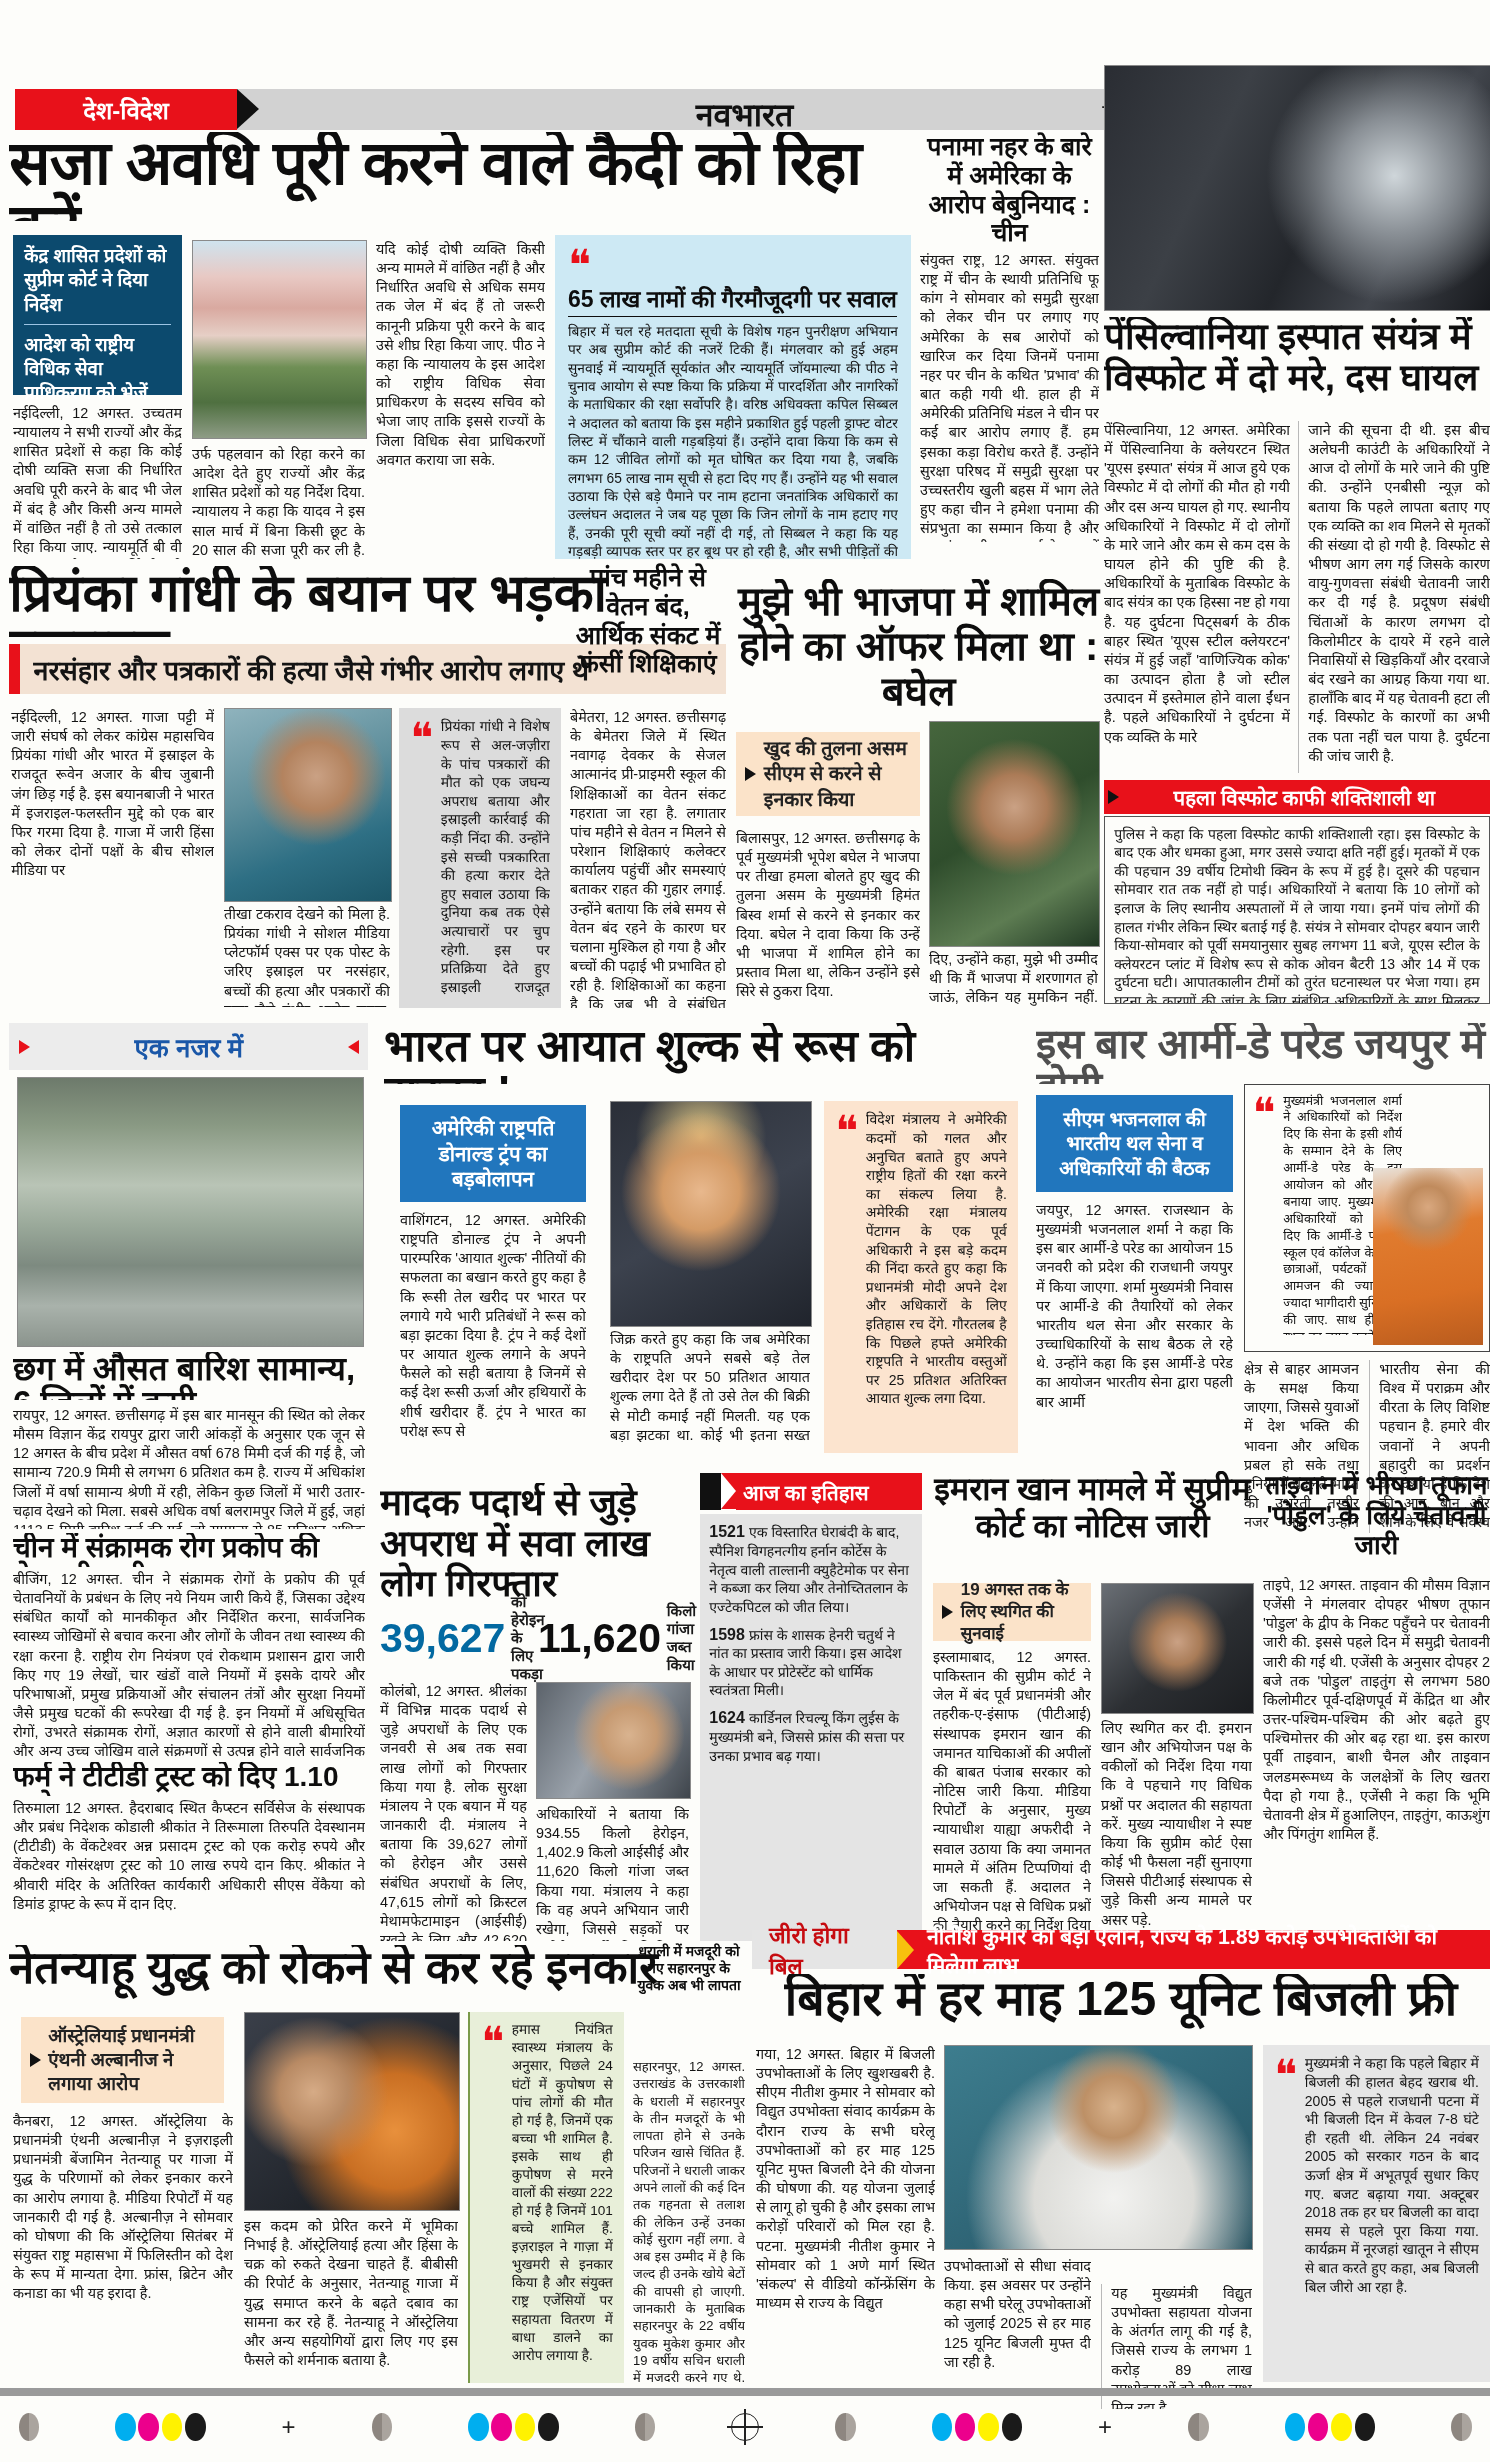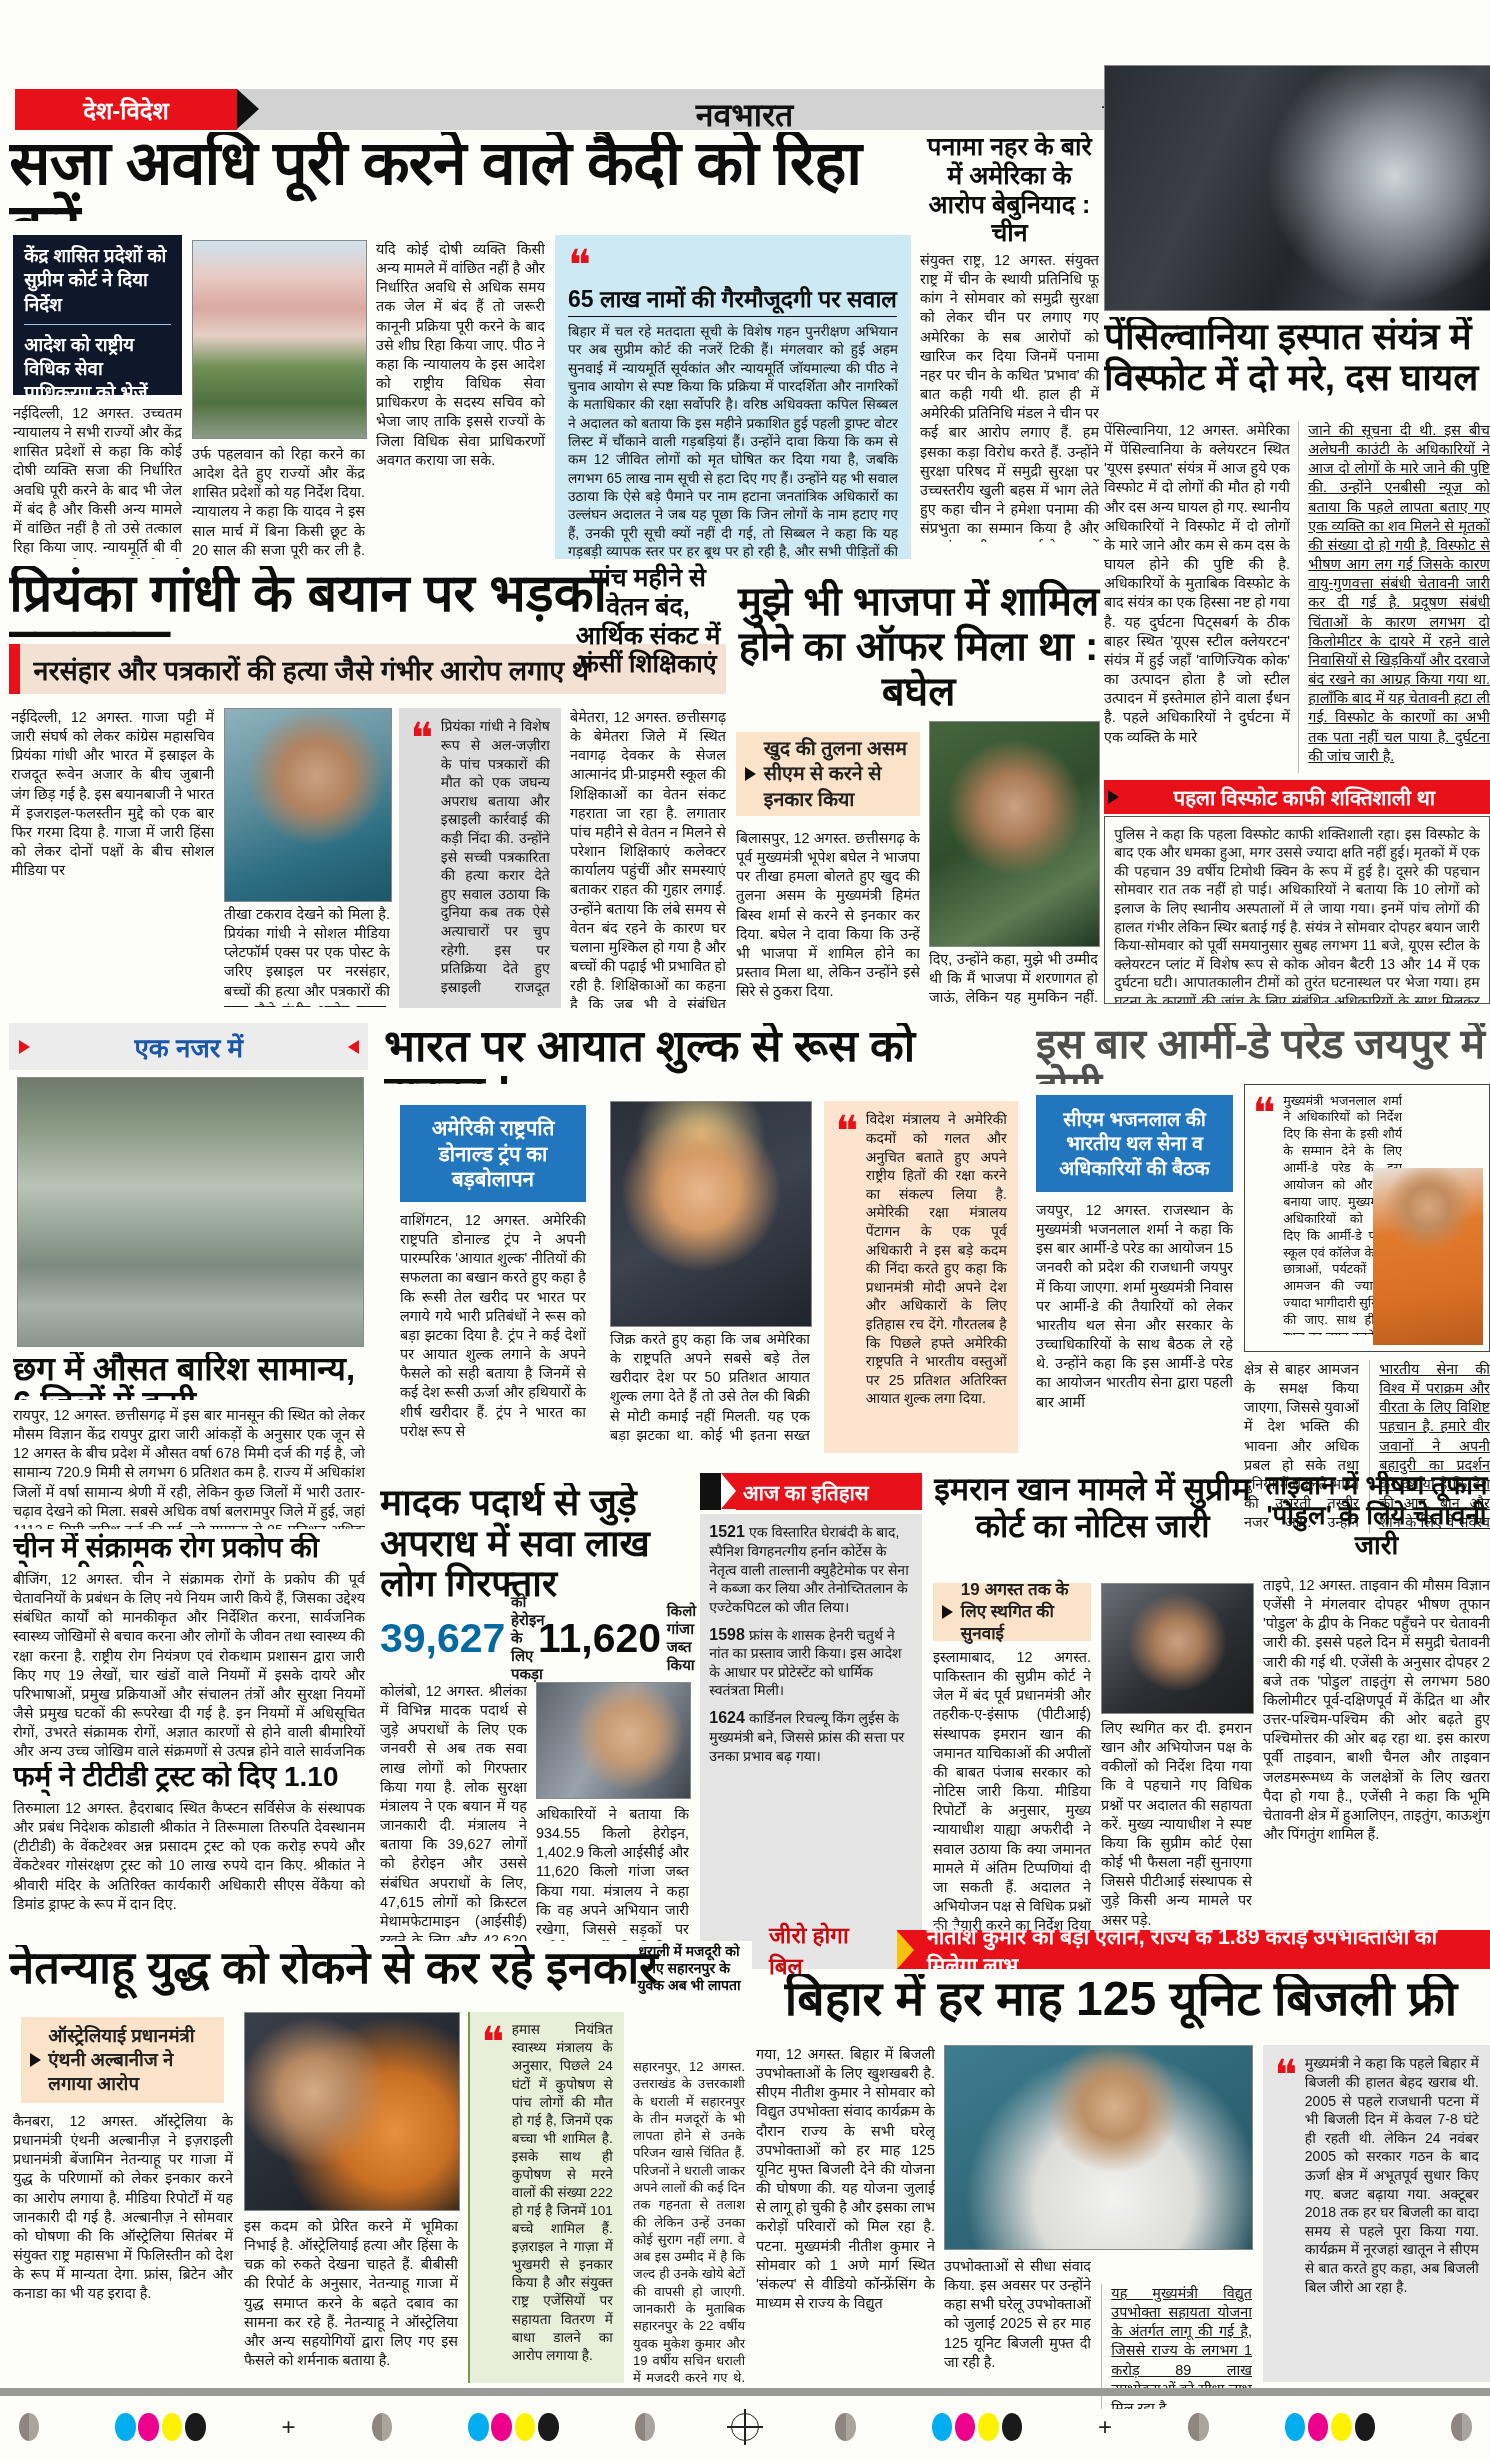--- a/index.html
+++ b/index.html
@@ -17,21 +17,21 @@
   .quote-box{box-sizing:border-box;padding:9.3px 11.2px;overflow:hidden;}
   .qmark{float:left;color:#e8111a;font-size:43px;line-height:0.8;margin:3.7px 7.5px 0 0;font-family:"DejaVu Serif",serif;}
   .oval{width:20.5px;height:28px;border-radius:50%;}
   .g-oval{background:linear-gradient(90deg,#8d8680 50%,#aaa49e 50%);}
   .cmyk{display:flex;gap:2.8px;}
   .cross{font-size:24px;color:#222;line-height:28px;}
   .regmark{width:28px;height:28px;border:1.9px solid #222;border-radius:50%;position:relative;box-sizing:border-box;}
   .regmark:before,.regmark:after{content:"";position:absolute;background:#222;}
   .regmark:before{left:50%;top:-4.7px;bottom:-4.7px;width:1.9px;margin-left:-0.9px;}
   .regmark:after{top:50%;left:-4.7px;right:-4.7px;height:1.9px;margin-top:-0.9px;}
-  .vrule{border-left:0.9px solid #b9b9b9;padding-left:9.3px;box-sizing:border-box;text-decoration:underline;}
+  .vrule{border-left:0.9px solid #b9b9b9;padding-left:9.3px;box-sizing:border-box;}
 </style>
 </head>
 <body>
 
 <div id="paper">
 
   <div class="abs" style="left:15px;top:89px;width:1460px;height:41px;background:#d2d2d2;"></div>
   <div class="abs" style="left:15px;top:89px;width:222px;height:41px;background:#e8111a;display:flex;align-items:center;justify-content:center;text-align:center;">
     <span style="color:#fff;font-weight:700;font-size:24px;">देश-विदेश</span>
   </div>
@@ -42,21 +42,21 @@
   <div class="abs" style="left:1438px;top:89px;width:37px;height:41px;background:#0c0c0c;color:#fff;display:flex;align-items:center;justify-content:center;">
     <span style="font-size:28px;font-weight:700;">5</span>
   </div>
 
   <div class="abs photo" style="left:1104px;top:65px;width:386px;height:244px;background:
        radial-gradient(circle at 75% 45%, #cfd6da 0%, #8a9096 18%, transparent 40%),
        linear-gradient(115deg,#2a2d33 0%,#3c4046 30%,#23262b 55%,#41454c 75%,#17191d 100%);"></div>
 
   <div class="abs hl" style="left:9.3px;top:132px;width:905px;height:89px;font-size:61px;letter-spacing:-0.9px;">सजा अवधि पूरी करने वाले कैदी को रिहा करें</div>
 
-  <div class="abs" style="left:13px;top:235px;width:169px;height:160px;background:#0f172a;color:#fff;box-sizing:border-box;padding:9.3px 11.2px;">
+  <div class="abs" style="left:13px;top:235px;width:169px;height:160px;background:#0c4a6e;color:#fff;box-sizing:border-box;padding:9.3px 11.2px;">
     <div style="font-size:18.6px;font-weight:700;line-height:1.3;border-bottom:0.9px solid #9cc4e4;padding-bottom:7.5px;">केंद्र शासित प्रदेशों को सुप्रीम कोर्ट ने दिया निर्देश</div>
     <div style="font-size:18.6px;font-weight:700;line-height:1.3;padding-top:7.5px;">आदेश को राष्ट्रीय विधिक सेवा प्राधिकरण को भेजें</div>
   </div>
   <div class="abs body" style="left:13px;top:404px;width:169px;height:155px;">नईदिल्ली, 12 अगस्त. उच्चतम न्यायालय ने सभी राज्यों और केंद्र शासित प्रदेशों से कहा कि कोई दोषी व्यक्ति सजा की निर्धारित अवधि पूरी करने के बाद भी जेल में बंद है और किसी अन्य मामले में वांछित नहीं है तो उसे तत्काल रिहा किया जाए. न्यायमूर्ति बी वी नागरत्ना और न्यायमूर्ति के वी विश्वनाथन की पीठ ने 2002 के नीतीश कटारा हत्याकांड के दोषी सुखदेव यादव</div>
 
   <div class="abs photo" style="left:192px;top:240px;width:173px;height:197px;background:
        linear-gradient(180deg,#cfe3ee 0%,#e8c9c4 18%,#d9a9a0 34%,#e6cfc6 48%,#6f8f55 64%,#4f7040 82%,#8e9c86 100%);"></div>
   <div class="abs body" style="left:192px;top:445px;width:173px;height:114px;">उर्फ पहलवान को रिहा करने का आदेश देते हुए राज्यों और केंद्र शासित प्रदेशों को यह निर्देश दिया. न्यायालय ने कहा कि यादव ने इस साल मार्च में बिना किसी छूट के 20 साल की सजा पूरी कर ली है. पीठ ने इसके साथ ही सभी राज्यों और केंद्र शासित प्रदेशों के गृह सचिवों को निर्देश दिया कि वे यह पता करें कि कोई दोषी व्यक्ति सजा की निर्धारित अवधि से अधिक समय तक जेल में बंद तो नहीं है.</div>
 
   <div class="abs body" style="left:376px;top:240px;width:169px;height:319px;">यदि कोई दोषी व्यक्ति किसी अन्य मामले में वांछित नहीं है और निर्धारित अवधि से अधिक समय तक जेल में बंद हैं तो जरूरी कानूनी प्रक्रिया पूरी करने के बाद उसे शीघ्र रिहा किया जाए. पीठ ने कहा कि न्यायालय के इस आदेश को राष्ट्रीय विधिक सेवा प्राधिकरण के सदस्य सचिव को भेजा जाए ताकि इससे राज्यों के जिला विधिक सेवा प्राधिकरणों अवगत कराया जा सके.</div>

